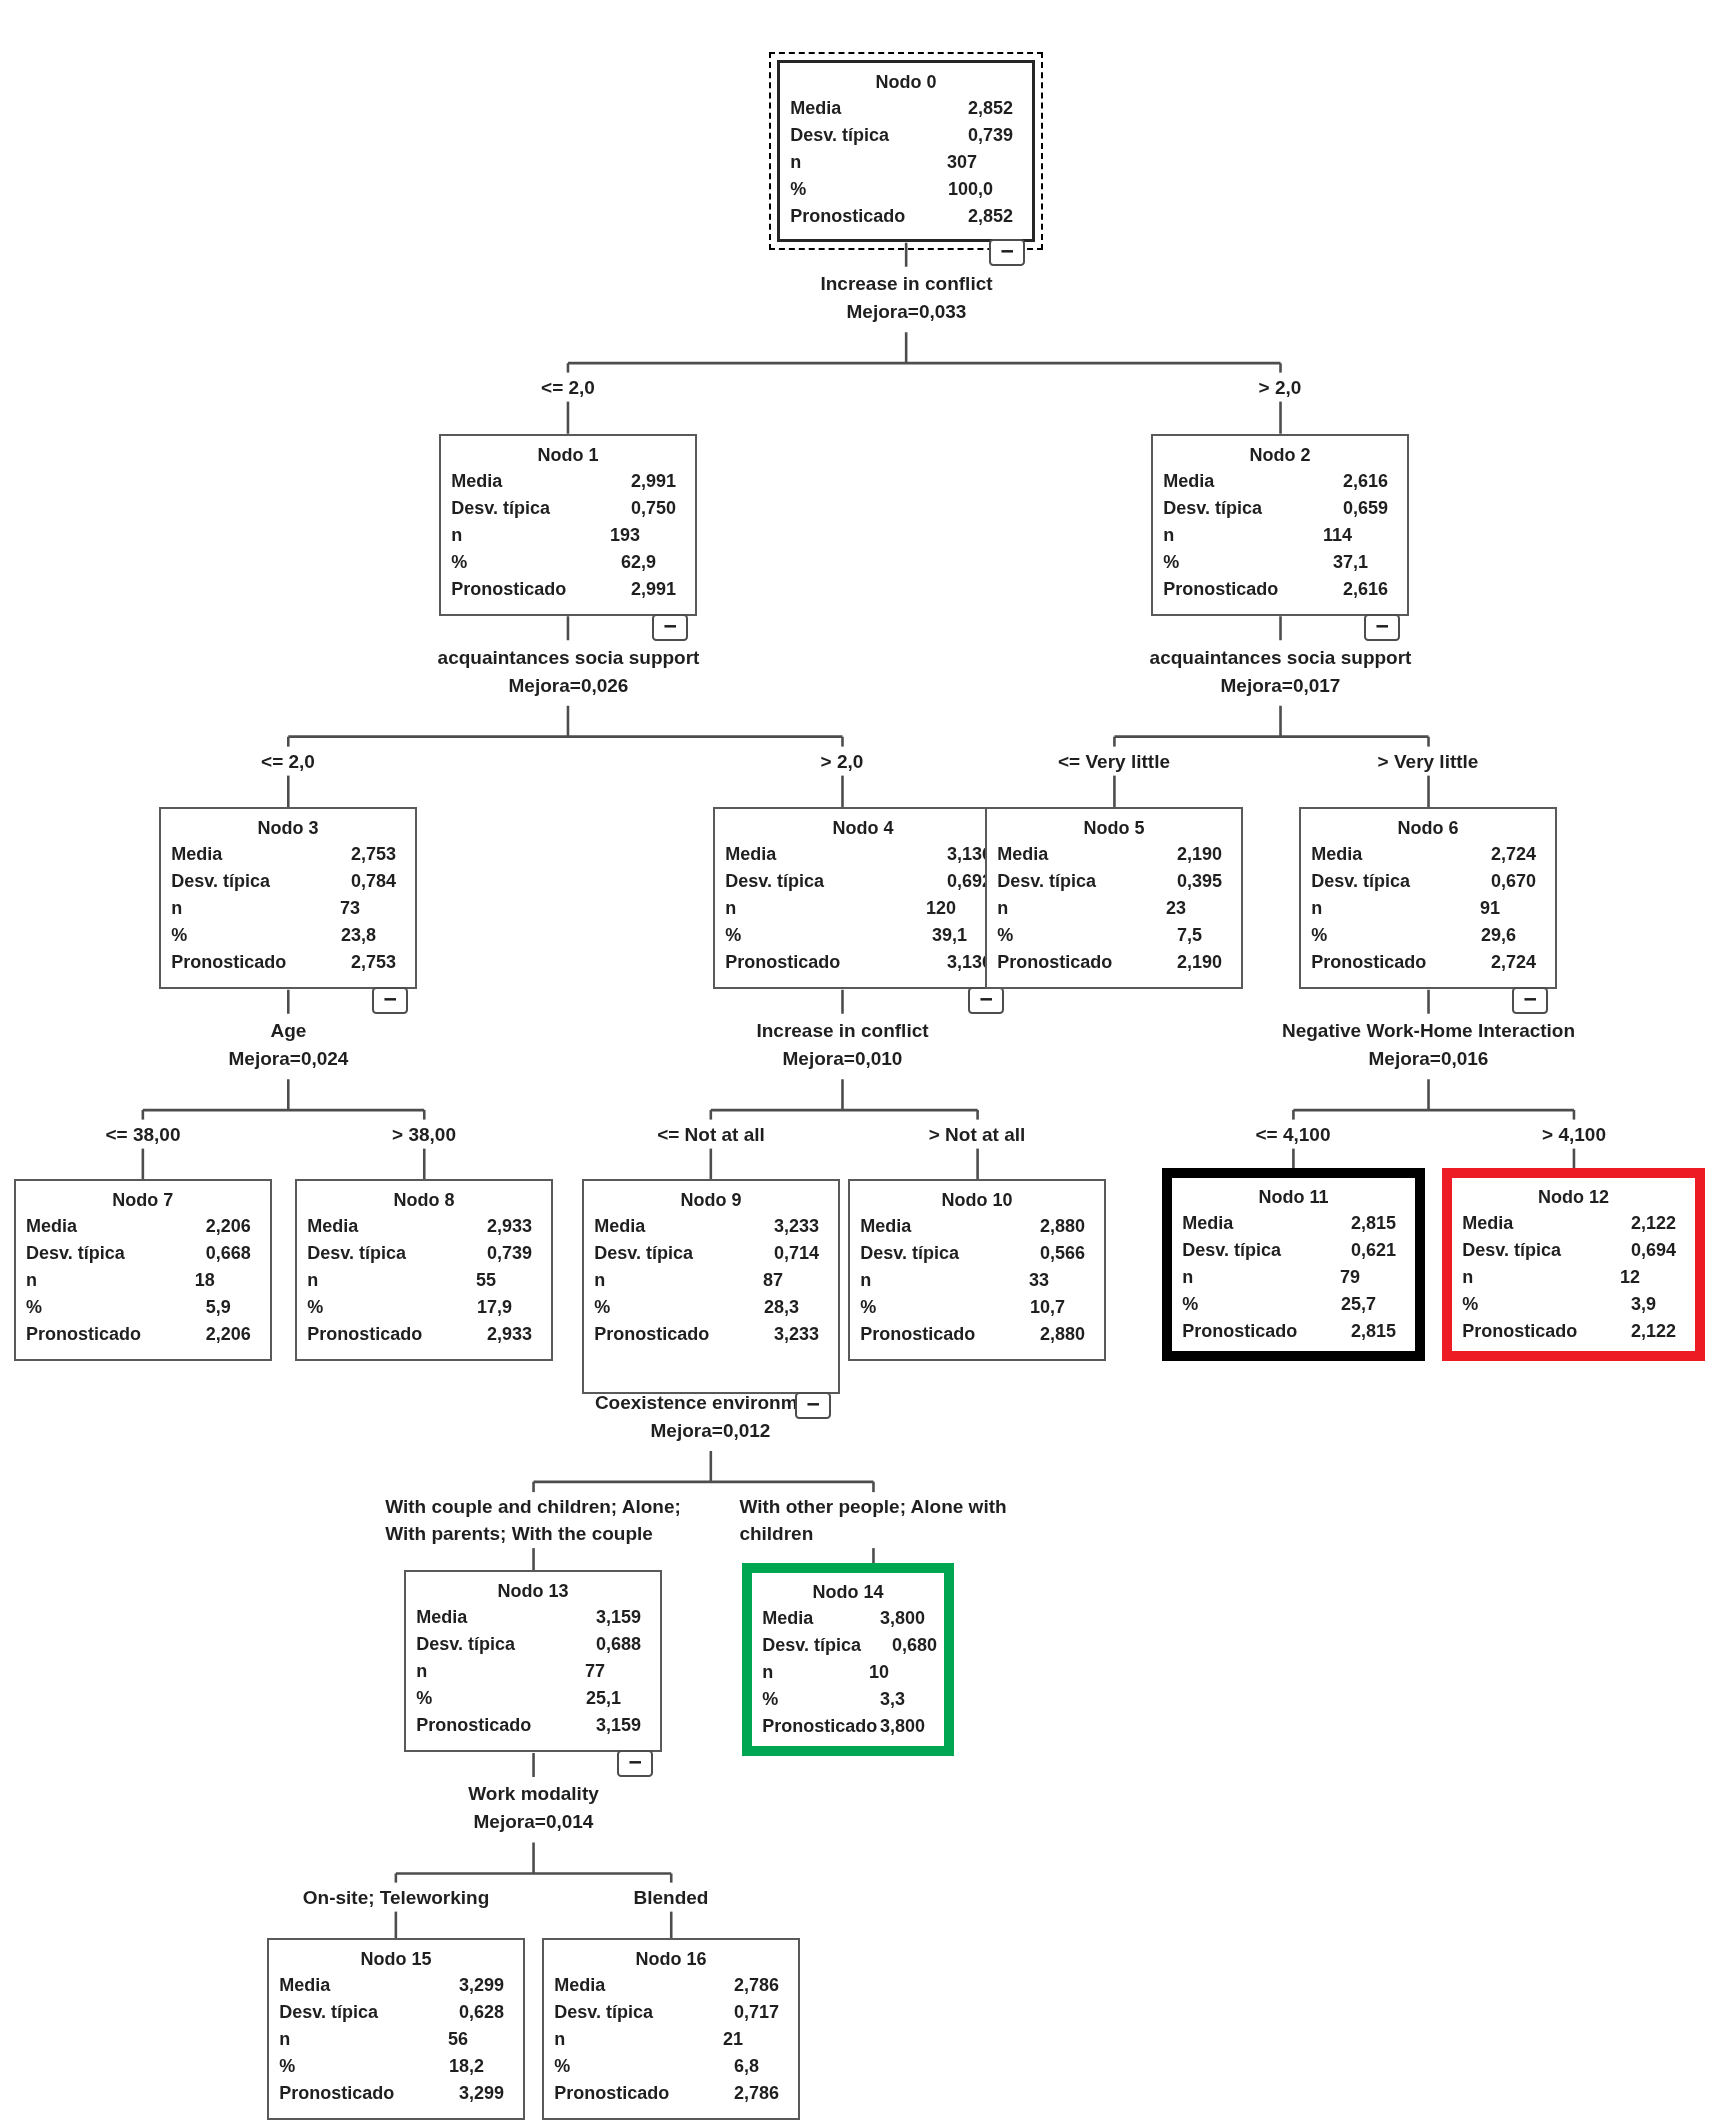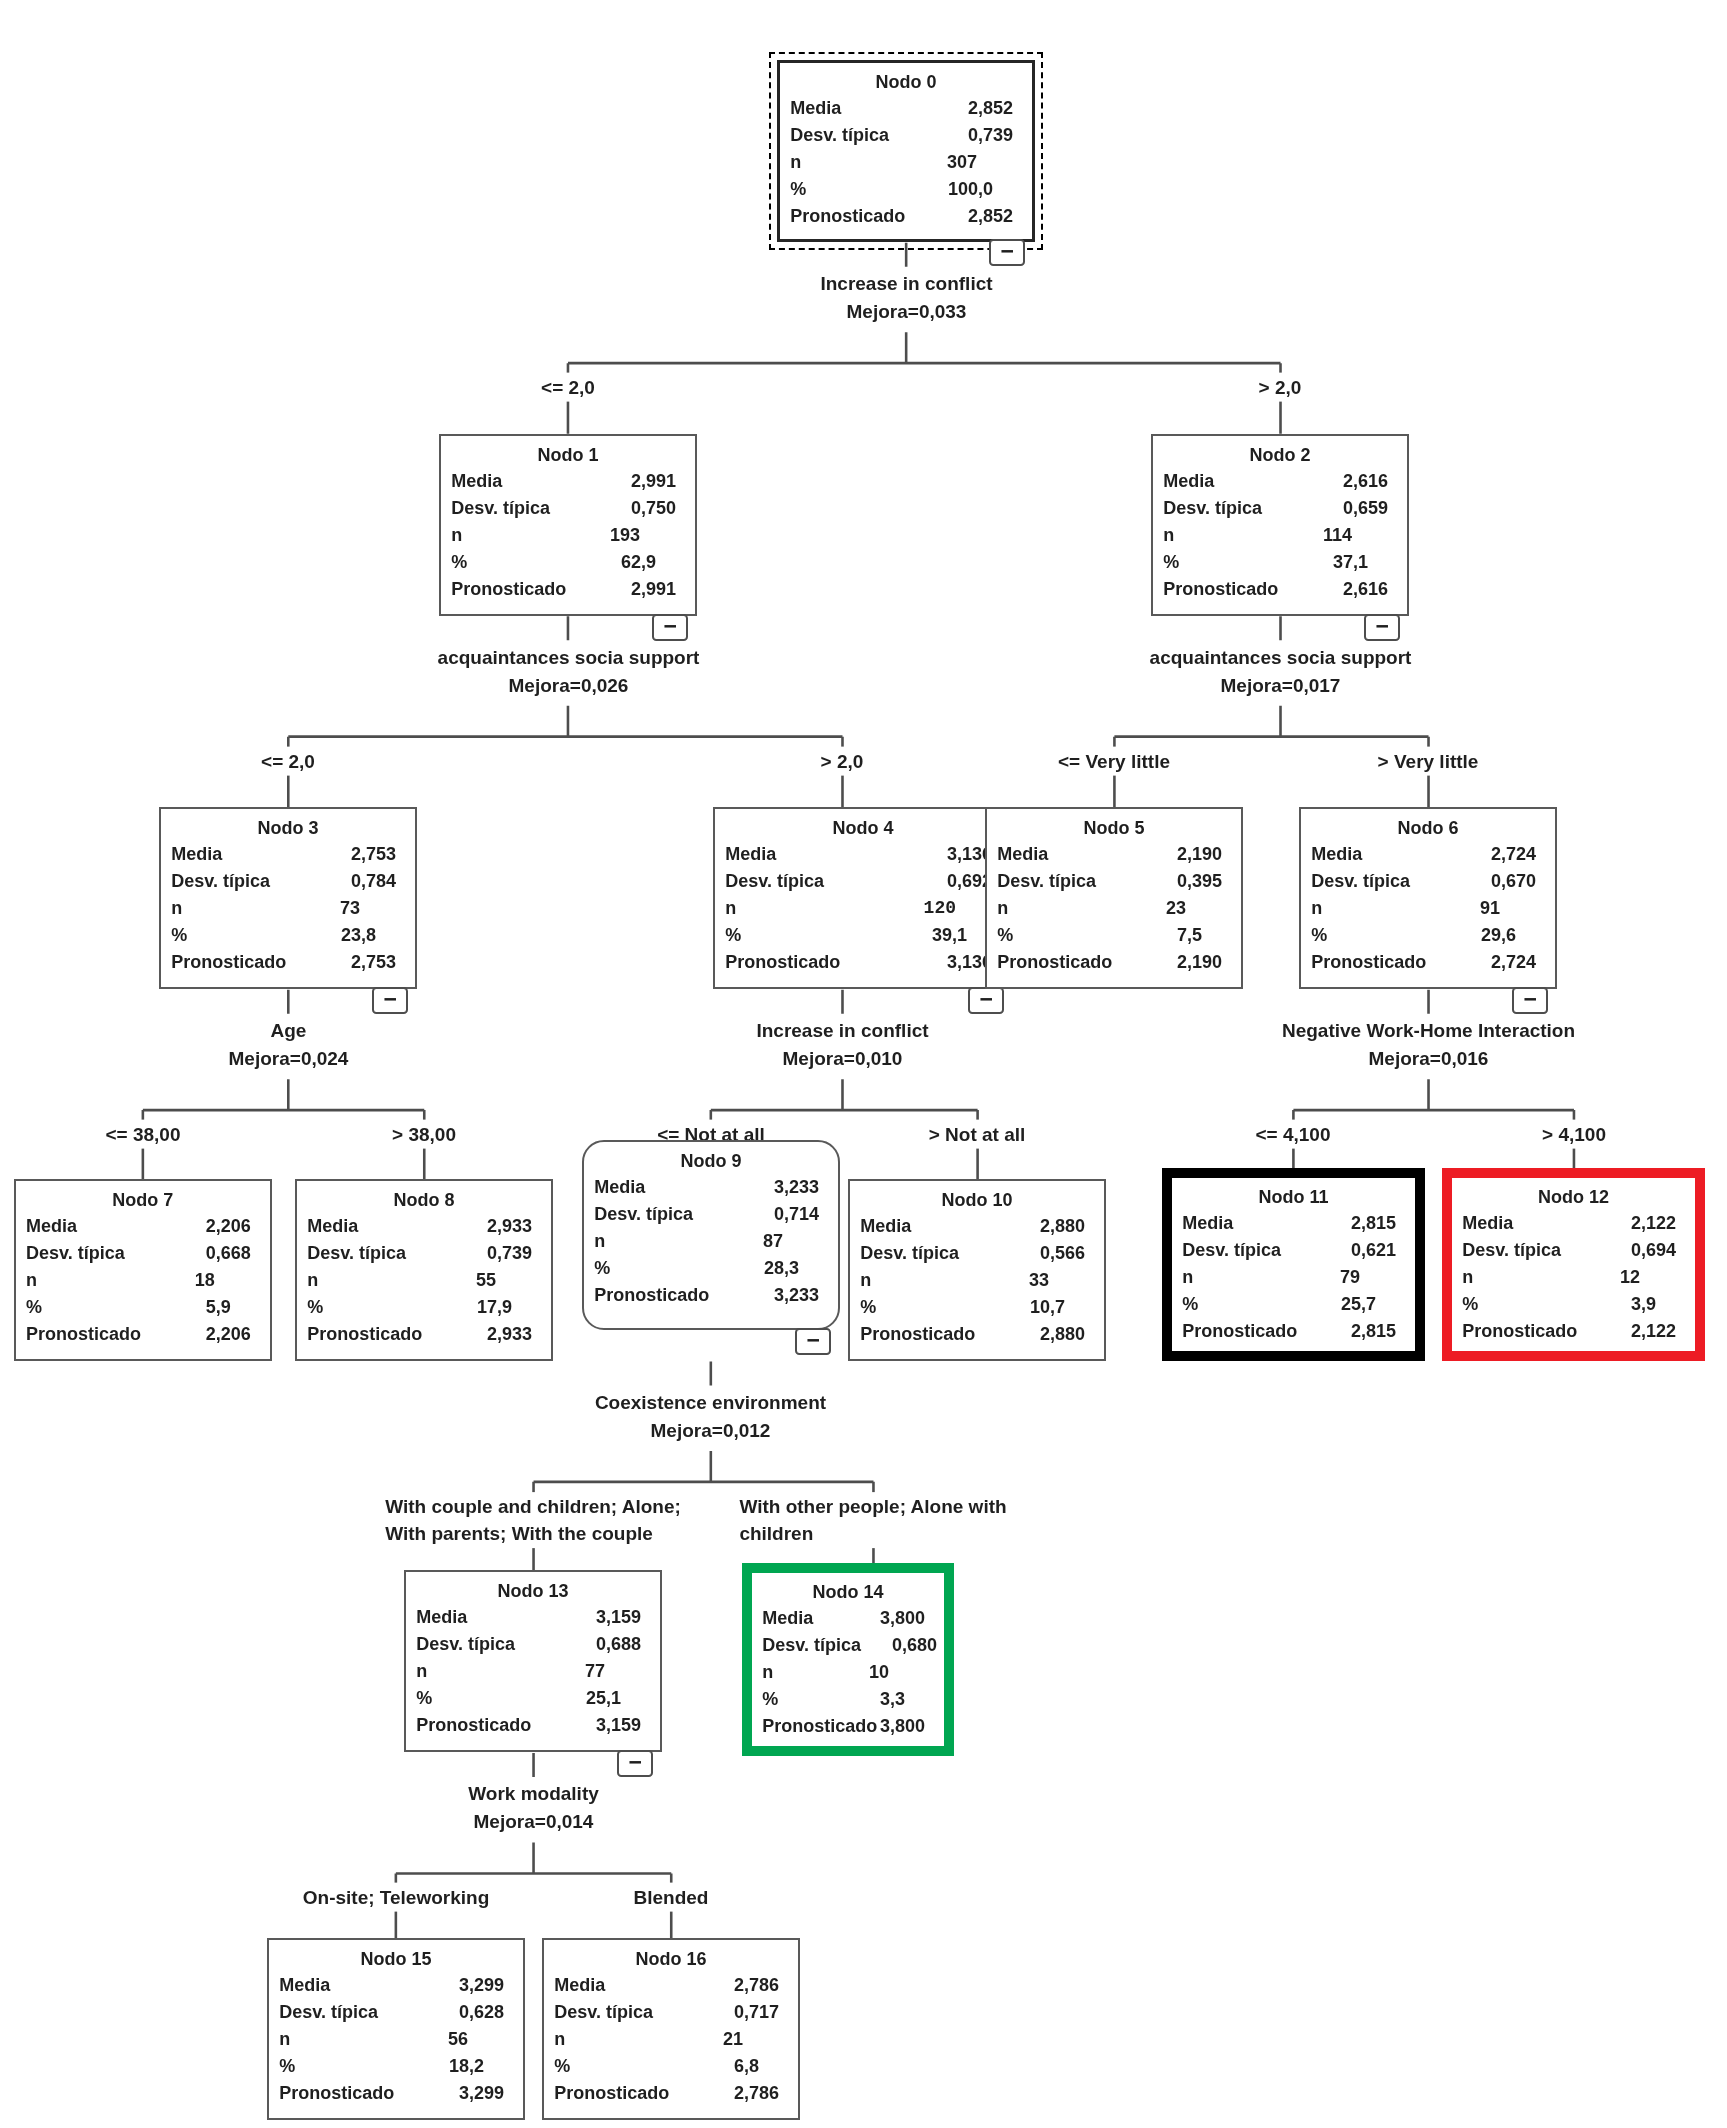--- a/index.html
+++ b/index.html
@@ -148,21 +148,21 @@
   <div class="node-row">
         <span class="stat-label">Media</span>
         <span class="stat-value" style="padding-right: 19px;">3,136</span>
       </div>
       <div class="node-row">
         <span class="stat-label">Desv. típica</span>
         <span class="stat-value" style="padding-right: 19px;">0,692</span>
       </div>
       <div class="node-row">
         <span class="stat-label">n</span>
-        <span class="stat-value" style="padding-right: 55px; font-family: Liberation Mono, monospace;">120</span>
+        <span class="stat-value" style="padding-right: 55px;">120</span>
       </div>
       <div class="node-row">
         <span class="stat-label">%</span>
         <span class="stat-value" style="padding-right: 44px;">39,1</span>
       </div>
       <div class="node-row">
         <span class="stat-label">Pronosticado</span>
         <span class="stat-value" style="padding-right: 19px;">3,136</span>
       </div>
       <div class="collapse-btn">−</div>
@@ -253,21 +253,21 @@
       </div>
       <div class="node-row">
         <span class="stat-label">%</span>
         <span class="stat-value" style="padding-right: 39px;">17,9</span>
       </div>
       <div class="node-row">
         <span class="stat-label">Pronosticado</span>
         <span class="stat-value" style="padding-right: 19px;">2,933</span>
       </div>
     </div>
-    <div class="node" style="left: 582px; top: 1140px; width: 258px; height: 190px; border-radius: 22px;">
+    <div class="node" style="left: 582px; top: 1179px; width: 258px; height: 215px;">
     <div class="node-title">Nodo 9</div>
   <div class="node-row">
         <span class="stat-label">Media</span>
         <span class="stat-value" style="padding-right: 19px;">3,233</span>
       </div>
       <div class="node-row">
         <span class="stat-label">Desv. típica</span>
         <span class="stat-value" style="padding-right: 19px;">0,714</span>
       </div>
       <div class="node-row">

